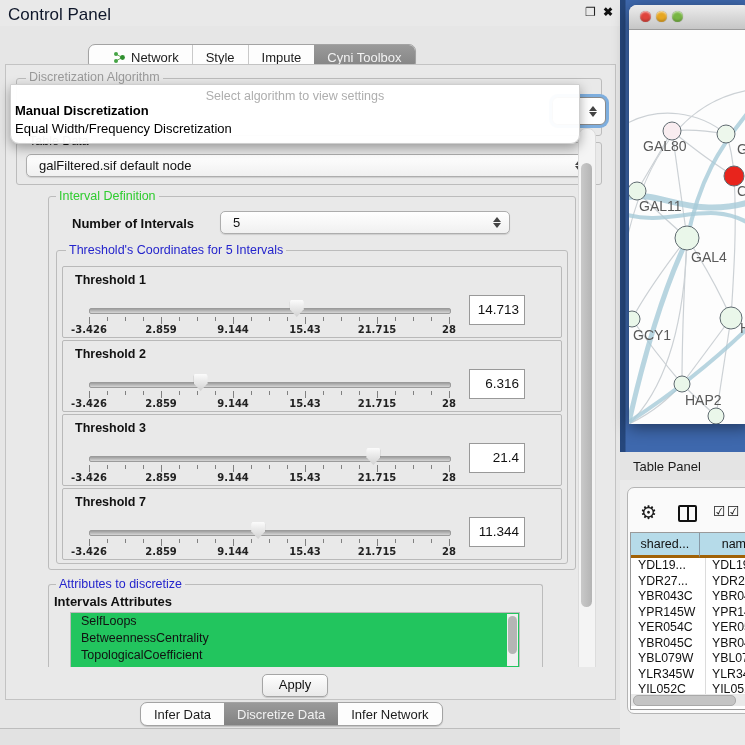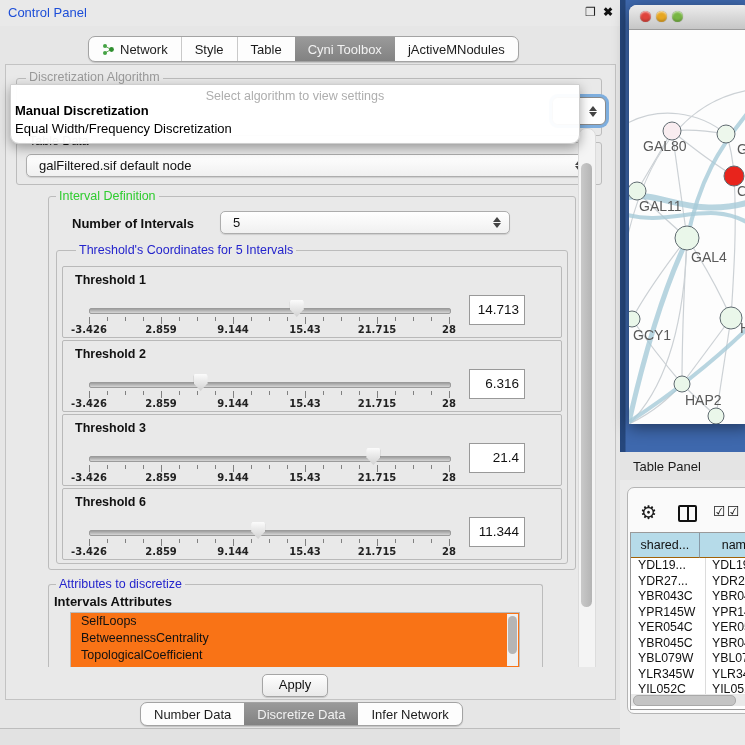--- a/index.html
+++ b/index.html
@@ -3,33 +3,33 @@
 <meta charset="utf-8">
 <style>
   html,body{margin:0;padding:0;}
   body{width:745px;height:745px;overflow:hidden;position:relative;
        font-family:"Liberation Sans",sans-serif;background:#e6e6e6;
        -webkit-font-smoothing:antialiased;}
   .abs{position:absolute;}
 
   
   #titlebar{left:0;top:0;width:620px;height:26px;background:#e9e9e9;}
-  #titlebar .t{left:8px;top:5px;font-size:13px;color:#1d4ed8;}
+  #titlebar .t{left:8px;top:5px;font-size:17px;color:#0f172a;}
   #float-icon{left:585px;top:5px;font-size:12px;color:#222;}
   #close-icon{left:603px;top:5px;font-size:12px;color:#111;font-weight:bold;}
 
   
   .tabstrip{display:flex;background:#fdfdfd;border:1px solid #a3a3a3;border-radius:7px;
             box-shadow:0 1px 1px rgba(0,0,0,.15);overflow:hidden;height:24px;}
   .tab{display:flex;align-items:center;padding:0 13px;font-size:13px;color:#1c1c1c;
        cursor:default;white-space:nowrap;}
   .tab:not(.active)+.tab:not(.active){border-left:1px solid #c9c9c9;}
   .tab.active{background:linear-gradient(#9a9a9a,#828282);color:#f2f2f2;}
   .tab-icon{margin-right:5px;display:inline-flex;}
-  #top-tabs{left:88px;top:36px;}
+  #top-tabs{left:88px;top:44px;padding-left:11px;}
   #bottom-strip{left:0;top:700px;width:620px;height:28px;background:#e6e6e6;
                 border-bottom:1px solid #bdbdbd;}
   #bottom-tabs{left:140px;top:702px;height:22px;}
   #below-strip{left:0;top:729px;width:620px;height:16px;background:#e2e2e2;}
 
   
   #frame{left:5px;top:64px;width:609px;height:634px;background:#e9e9e9;
          border:1px solid #c3c3c3;}
   .groupbox{position:absolute;border:1px solid #bcbcbc;border-radius:3px;}
   .grouplabel{position:absolute;font-size:12.5px;background:#e9e9e9;padding:0 3px;line-height:13px;}
@@ -81,21 +81,21 @@
   .tick.minor{height:4px;top:0;}
   .th-ticks{position:absolute;left:0;top:50px;width:100%;height:8px;}
   .th-ticklabels{position:absolute;left:0;top:57px;width:100%;height:12px;}
   .th-ticklabels span{position:absolute;transform:translateX(-50%);font-size:10px;
                       font-weight:bold;color:#222;font-family:"DejaVu Sans",sans-serif;}
   .th-value{position:absolute;left:406px;top:28px;width:49px;height:28px;background:#fff;
             border:1px solid #999;font-size:13.5px;color:#111;text-align:right;
             line-height:28px;padding-right:5px;}
 
   
-  #attr-list{left:70px;top:612px;width:448px;height:54px;background:#f97316;
+  #attr-list{left:70px;top:612px;width:448px;height:54px;background:#22c55e;
              border:1px solid #bbb;overflow:hidden;z-index:2;}
   .attr-item{font-size:12.5px;color:#111;padding-left:10px;line-height:17px;white-space:nowrap;}
   #attr-scroll{position:absolute;right:1px;top:1px;width:11px;height:52px;background:#f0f0f0;}
   #attr-scroll .thumb{position:absolute;left:1px;top:2px;width:9px;height:38px;
                       border-radius:5px;background:#b5b5b5;}
   #clip-band{left:6px;top:667px;width:607px;height:31px;background:#e9e9e9;z-index:3;}
 
   #apply-btn{left:262px;top:674px;width:64px;height:21px;z-index:4;
              background:linear-gradient(#fefefe,#e9e9e9);border:1px solid #a5a5a5;
              border-radius:5px;font-size:13px;color:#111;text-align:center;line-height:20px;
@@ -131,21 +131,21 @@
             border:1px solid #b4b4b4;border-radius:7px 0 0 7px;}
   #gear-icon{left:640px;top:501px;font-size:19px;color:#1a1a1a;font-family:"DejaVu Sans",sans-serif;}
   #split-icon{left:678px;top:505px;width:15px;height:13px;border:2px solid #111;border-radius:2px;}
   #split-icon i{position:absolute;left:6.5px;top:0;width:2px;height:13px;background:#111;display:block;}
   .check-icon{font-size:14px;color:#111;font-family:"DejaVu Sans",sans-serif;top:503px;}
 
   #tp-table{left:630px;top:532px;width:115px;height:176px;background:#fff;
             border:1px solid #9a9a9a;border-right:none;overflow:hidden;}
   #tp-header{position:absolute;left:0;top:0;height:25px;width:200px;display:flex;}
   .hcell{background:var(--table-header-blue);border-right:1px solid #8899a6;
-         border-bottom:1px solid #a16207;font-size:12.5px;color:#111;
+         border-bottom:3px solid #a16207;font-size:12.5px;color:#111;
          display:flex;align-items:center;}
   .hcell.c1{width:75px;justify-content:center;}
   .hcell.c2{width:120px;padding-left:22px;}
   #tp-rows{position:absolute;left:0;top:25px;width:200px;}
   .trow{display:flex;height:15.5px;line-height:15.5px;font-size:12.3px;color:#111;}
   .trow .c1{width:75px;padding-left:7px;box-sizing:border-box;border-right:1px solid #dcdcdc;
             overflow:hidden;white-space:nowrap;}
   .trow .c2{padding-left:6px;overflow:hidden;white-space:nowrap;}
   #tp-hscroll{left:631px;top:694px;width:114px;height:12px;background:#e9e9e9;}
   #tp-hscroll .thumb{position:absolute;left:2px;top:1px;width:101px;height:9px;
@@ -172,27 +172,24 @@
           <circle cx="3" cy="10" r="2" fill="#45a345"></circle>
           <circle cx="9.5" cy="6.5" r="2.4" fill="#2f8f2f"></circle>
         </svg>
       </span>
       <span class="tab-label">Network</span>
     </div>
     <div class="tab">
       <span class="tab-label">Style</span>
     </div>
     <div class="tab">
-      <span class="tab-label">Table</span>
+      <span class="tab-label">Impute</span>
     </div>
     <div class="tab active">
       <span class="tab-label">Cyni Toolbox</span>
-    </div>
-    <div class="tab">
-      <span class="tab-label">jActiveMNodules</span>
     </div>
   </div>
 
 <div class="abs" id="frame"></div>
 
 <div class="abs groupbox" style="left:16px;top:78px;width:584px;height:56px;"></div>
 <span class="grouplabel g-gray" style="left:26px;top:71px;">Discretization Algorithm</span>
 <div class="abs" id="focus-combo">
   <span class="spin">
       <i class="up"></i>
@@ -222,21 +219,21 @@
 <b class="abs lbl" style="left:72px;top:216px;font-size:13px;color:#111;">Number of Intervals</b>
 <div class="combo" style="left:220px;top:211px;width:288px;height:21px;">
   <span class="val">5</span>
   <span class="spin">
       <i class="up"></i>
       <i class="dn"></i>
     </span>
 </div>
 
 <div class="abs groupbox" style="left:56px;top:250px;width:510px;height:312px;"></div>
-<span class="grouplabel g-blue" style="left:76px;top:244px;">Threshold's Coordinates for 5 Intervals</span>
+<span class="grouplabel g-blue" style="left:66px;top:244px;">Threshold's Coordinates for 5 Intervals</span>
 <div id="thresholds-host">
     <div class="th-box" style="top: 266px;">
     <div class="th-label">Threshold 1</div>
     <div class="th-track"></div>
     <div class="th-thumb" style="left: 226.791px;"></div>
     <div class="th-ticks">
         <span class="tick major" style="left: 26px;"></span>
         <span class="tick minor" style="left: 44px;"></span>
         <span class="tick minor" style="left: 62px;"></span>
         <span class="tick minor" style="left: 80px;"></span>
@@ -336,21 +333,21 @@
         <span style="left: 26px;">-3.426</span>
         <span style="left: 98px;">2.859</span>
         <span style="left: 170px;">9.144</span>
         <span style="left: 242px;">15.43</span>
         <span style="left: 314px;">21.715</span>
         <span style="left: 386px;">28</span>
       </div>
     <div class="th-value">21.4</div>
   </div>
     <div class="th-box" style="top: 488px;">
-    <div class="th-label">Threshold 6</div>
+    <div class="th-label">Threshold 7</div>
     <div class="th-track"></div>
     <div class="th-thumb" style="left: 188.197px;"></div>
     <div class="th-ticks">
         <span class="tick major" style="left: 26px;"></span>
         <span class="tick minor" style="left: 44px;"></span>
         <span class="tick minor" style="left: 62px;"></span>
         <span class="tick minor" style="left: 80px;"></span>
         <span class="tick major" style="left: 98px;"></span>
         <span class="tick minor" style="left: 116px;"></span>
         <span class="tick minor" style="left: 134px;"></span>
@@ -397,21 +394,21 @@
 <div class="abs" id="clip-band"></div>
 <div class="abs" id="apply-btn">Apply</div>
 
 <div class="abs" id="main-scroll">
     <div class="thumb"></div>
   </div>
 
 <div class="abs" id="bottom-strip"></div>
 <div class="abs tabstrip" id="bottom-tabs">
     <div class="tab">
-      <span class="tab-label">Number Data</span>
+      <span class="tab-label">Infer Data</span>
     </div>
     <div class="tab active">
       <span class="tab-label">Discretize Data</span>
     </div>
     <div class="tab">
       <span class="tab-label">Infer Network</span>
     </div>
   </div>
 <div class="abs" id="below-strip"></div>
 

